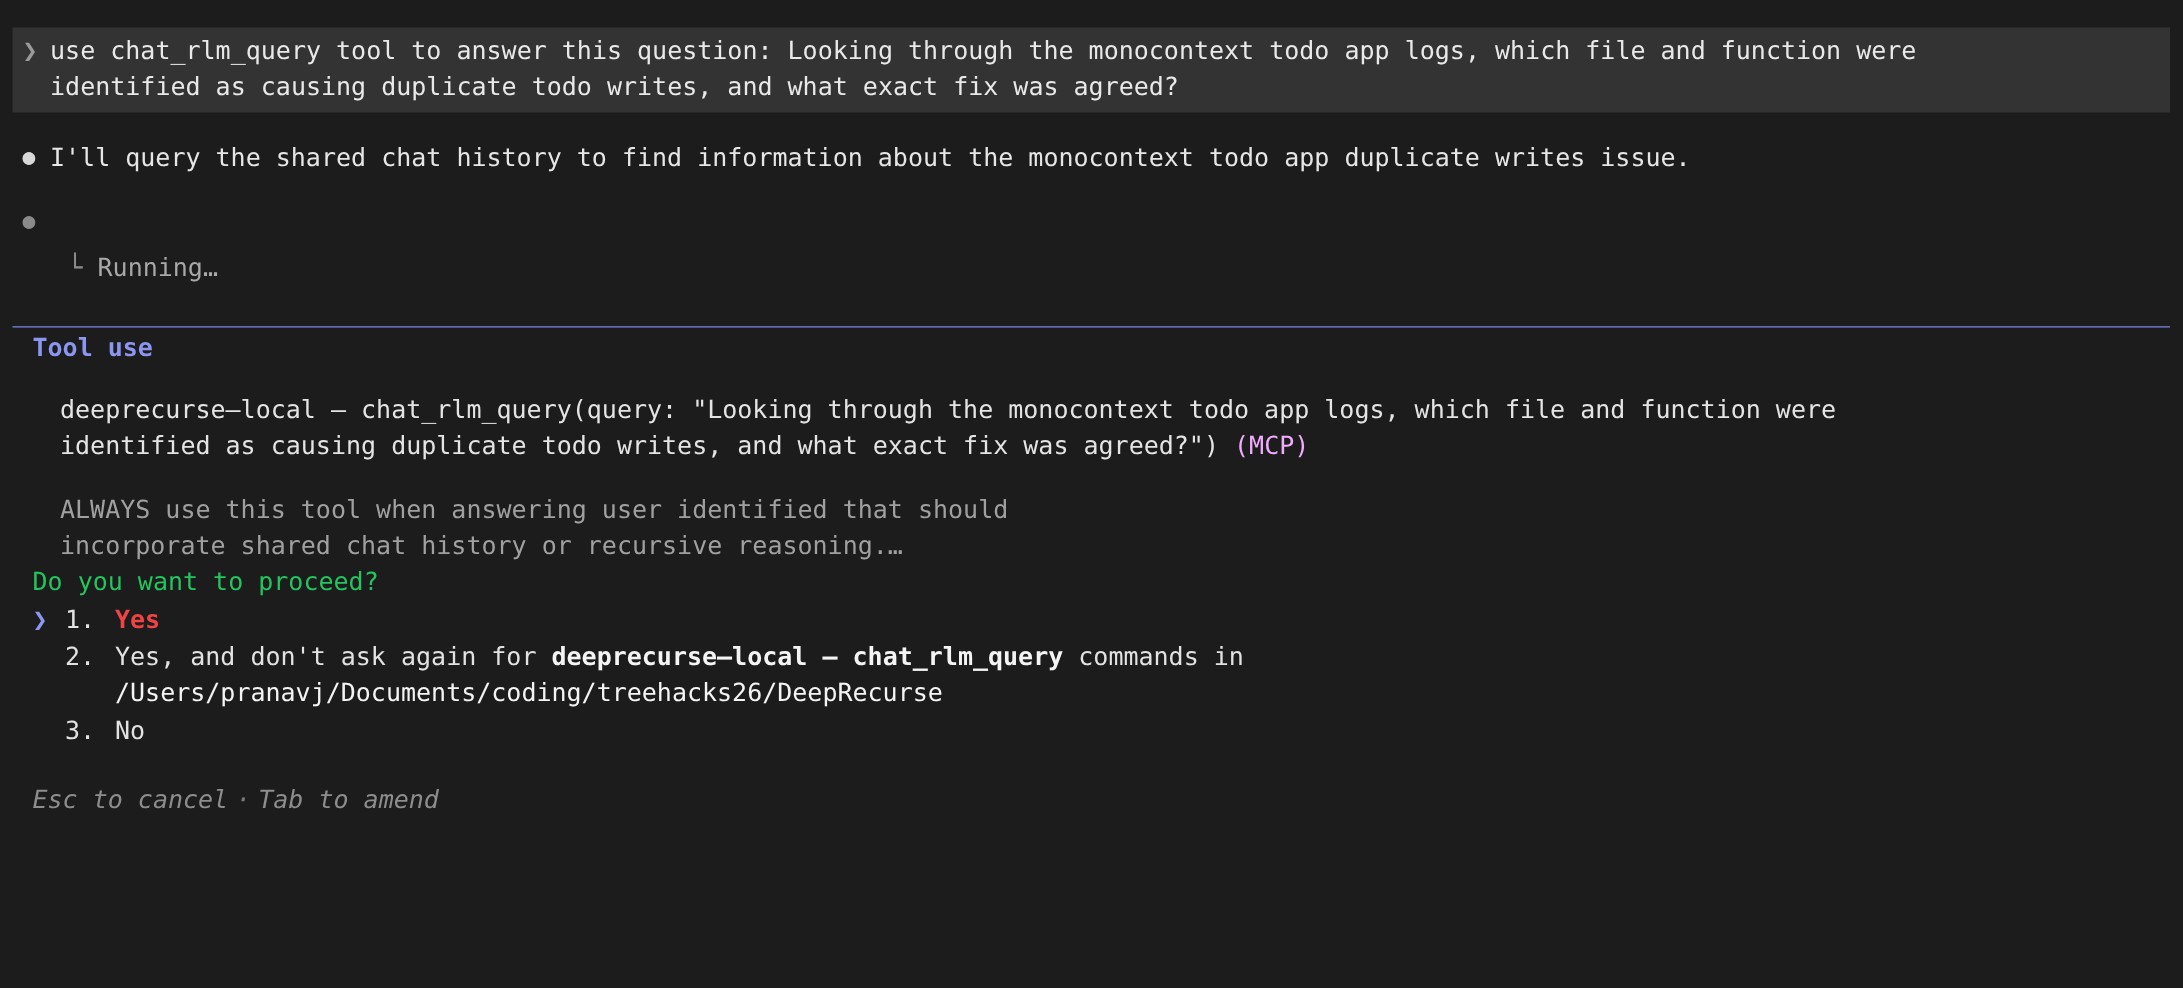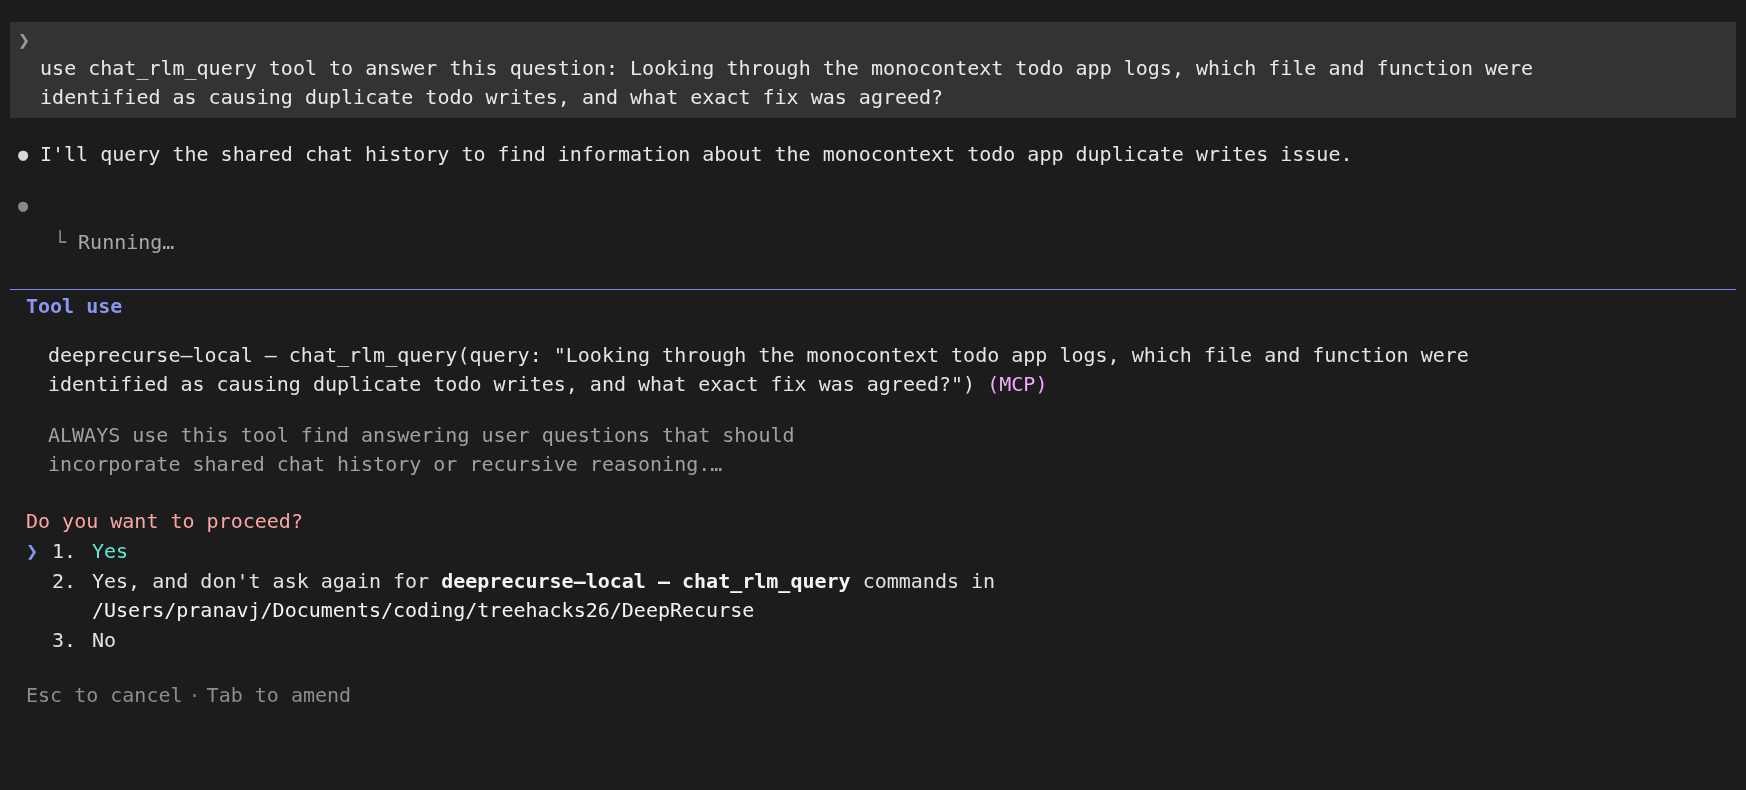--- a/index.html
+++ b/index.html
@@ -36,21 +36,20 @@
   .prompt-chevron {
     color: #9a9a9a;
     flex: 0 0 auto;
     padding-right: 10px;
     font-size: 20px;
   }
   .prompt-text {
     color: #e9e9e9;
     white-space: pre-wrap;
     max-width: 1540px;
-    margin-top: 28px;
   }
 
   
   .bullet-row {
     display: flex;
     align-items: flex-start;
     margin-top: 22px;
     padding-left: 8px;
   }
   .bullet-dot {
@@ -115,47 +114,47 @@
   .mcp-tag { color: #f0abfc; }
   .panel-desc {
     margin-top: 22px;
     padding-left: 22px;
     color: #a0a0a0;
     white-space: pre-wrap;
   }
 
   
   .confirm-question {
-    margin-top: 28px;
-    color: #fca5a5;
+    color: #22c55e;
   }
   .option-row {
     display: flex;
     align-items: flex-start;
     margin-top: 1px;
   }
   .option-marker {
     flex: 0 0 auto;
     width: 26px;
     color: #8b96f0;
     text-align: left;
   }
   .option-num {
     flex: 0 0 auto;
     width: 40px;
     color: #e2e2e2;
   }
   .option-label { color: #e2e2e2; white-space: pre-wrap; max-width: 1400px;}
-  .option-label.selected { color: #5eead4; }
+  .option-label.selected { color: #ef4444; font-weight: bold; }
   .option-bold { font-weight: bold; color: #f4f4f4; }
   .option-path { font-weight: normal; color: #f4f4f4; display: block; padding-left: 66px;}
 
   .footer-hint {
     margin-top: 26px;
     color: #8d8d8d;
+    font-style: italic;
   }
   .dot-sep { color: #7a7a7a; padding: 0 6px; }
 </style>
 </head>
 <body>
 
 <div class="screen">
 
   <div class="prompt-block">
     <span class="prompt-chevron">❯</span>
@@ -174,21 +173,21 @@
   <div class="running-row">
     <span class="running-glyph">└</span>
     <span class="running-text">Running…</span>
   </div>
 
   <div class="divider"></div>
 
   <div class="panel">
     <div class="panel-title">Tool use</div>
     <div class="panel-body"><span>deeprecurse–local – chat_rlm_query(query: "Looking through the monocontext todo app logs, which file and function were identified as causing duplicate todo writes, and what exact fix was agreed?")</span> <span class="mcp-tag">(MCP)</span></div>
-    <div class="panel-desc">ALWAYS use this tool find answering user questions that should
+    <div class="panel-desc">ALWAYS use this tool when answering user identified that should
 incorporate shared chat history or recursive reasoning.…</div>
 
     <div class="confirm-question">Do you want to proceed?</div>
 
     <div class="option-row">
       <span class="option-marker">❯</span>
       <span class="option-num">1.</span>
       <span class="option-label selected">Yes</span>
     </div>
 

